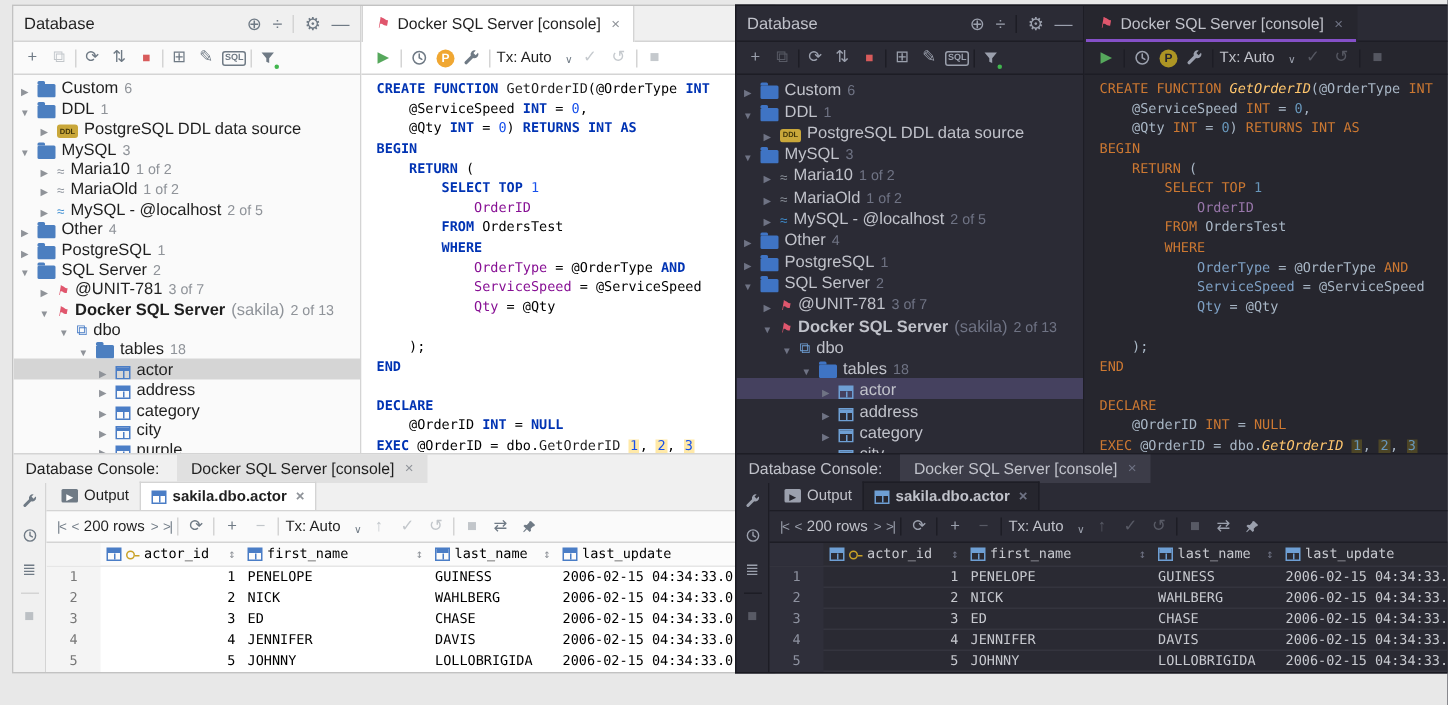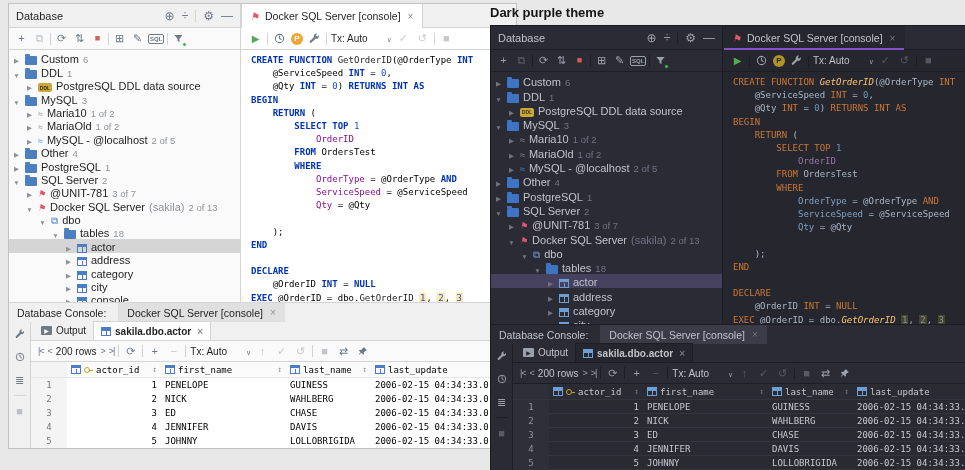--- a/index.html
+++ b/index.html
@@ -35,32 +35,32 @@
 .run-toolbar{flex:1;display:flex;align-items:center;gap:4px;background:var(--bg2);border-bottom:1px solid var(--bd);padding:0 7px}
 .tbtn{min-width:15px;height:16px;display:inline-flex;align-items:center;justify-content:center;color:var(--icon);font-size:11px;line-height:1}
 .tbtn svg{display:block}
 .tbtn.dim{opacity:.4}
 .tbtn.red{color:#d85b5b;font-size:9px}
 .tbtn.green{color:#56a85c;font-size:10px}
 .sqlbox{font-size:6px;border:1px solid var(--icon);border-radius:2px;padding:0 1px;color:var(--icon);font-weight:bold;line-height:8px}
 .funnel{position:relative}
 .funnel .dot{position:absolute;right:-1px;bottom:0;width:5px;height:5px;border-radius:50%;background:#41b64e;border:1px solid var(--bg)}
 .pbadge{width:12px;height:12px;border-radius:50%;background:var(--pb);color:var(--pbt);font-size:8px;font-weight:bold;display:inline-flex;align-items:center;justify-content:center;flex:none}
-.tx{font-size:10px;color:var(--fg);display:inline-flex;gap:19px;align-items:flex-end;white-space:nowrap}
+.tx{font-size:10px;color:var(--fg);display:inline-flex;gap:9px;align-items:flex-end;white-space:nowrap}
 .tx .chev{font-size:7px;color:var(--icon)}
 
 .r-mid{flex:1;display:flex;min-height:0}
 .tree{width:232px;flex:none;background:var(--bg);border-right:1px solid var(--bd);overflow:hidden;padding-top:2px}
 .trow{display:flex;align-items:flex-end;gap:4px;height:13.4px;white-space:nowrap;overflow:hidden}
 .panel.dark .trow{height:14.3px}
 .trow.sel{background:var(--sel)}
 .tarrow{width:9px;flex:none;text-align:center;font-size:6.5px;color:var(--dim)}
 .cnt{color:var(--dim);font-size:9.5px}
 .sub{color:var(--dim)}
-.b{font-weight:normal}
+.b{font-weight:bold}
 .ic{flex:none;display:inline-block}
 .ic-folder{width:12px;height:9px;background:var(--folder);border-radius:1px;position:relative;margin-top:1px}
 .ic-folder::before{content:"";position:absolute;top:-2px;left:0;width:5px;height:2px;background:var(--folder);border-radius:1px 1px 0 0}
 .minitab{width:10px;height:9px;flex:none;border:1px solid var(--tblc);background:linear-gradient(var(--tblc) 0 2.5px,transparent 2.5px);position:relative}
 .minitab::after{content:"";position:absolute;left:3.5px;top:2.5px;bottom:0;width:1px;background:var(--tblc)}
 .ic-schema{color:var(--tblc);font-size:10px;line-height:1}
 .ic-ddl{width:14px;height:9px;background:#c9a73a;border-radius:2px;color:#40350a;font-size:5px;font-weight:bold;display:inline-flex;align-items:center;justify-content:center}
 .ic-maria{color:#8d939c;font-size:9px;line-height:1}
 .ic-mysql{color:#3f8fd2;font-size:9px;line-height:1}
 .ic-mssql{color:#e0566d;font-size:9px;line-height:1;transform:rotate(10deg)}
@@ -279,21 +279,21 @@
               <span>category</span>
             </div>
             <div class="trow" style="padding-left: 55px;">
               <span class="tarrow">▶</span>
               <span class="minitab"></span>
               <span>city</span>
             </div>
             <div class="trow" style="padding-left: 55px;">
               <span class="tarrow">▶</span>
               <span class="minitab"></span>
-              <span>console</span>
+              <span>purple</span>
             </div>
           </div>
       <div class="editor"><div class="cl"><span class="tk tk-kw">CREATE FUNCTION </span><span class="tk tk-fn">GetOrderID</span><span class="tk tk-pl">(@OrderType </span><span class="tk tk-kw">INT</span></div><div class="cl"><span class="tk tk-pl">    @ServiceSpeed </span><span class="tk tk-kw">INT</span><span class="tk tk-pl"> = </span><span class="tk tk-num">0</span><span class="tk tk-pl">,</span></div><div class="cl"><span class="tk tk-pl">    @Qty </span><span class="tk tk-kw">INT</span><span class="tk tk-pl"> = </span><span class="tk tk-num">0</span><span class="tk tk-pl">) </span><span class="tk tk-kw">RETURNS INT AS</span></div><div class="cl"><span class="tk tk-kw">BEGIN</span></div><div class="cl"><span class="tk tk-kw">    RETURN</span><span class="tk tk-pl"> (</span></div><div class="cl"><span class="tk tk-kw">        SELECT TOP </span><span class="tk tk-num">1</span></div><div class="cl"><span class="tk tk-col2">            OrderID</span></div><div class="cl"><span class="tk tk-kw">        FROM</span><span class="tk tk-pl"> OrdersTest</span></div><div class="cl"><span class="tk tk-kw">        WHERE</span></div><div class="cl"><span class="tk tk-col">            OrderType</span><span class="tk tk-pl"> = @OrderType </span><span class="tk tk-kw">AND</span></div><div class="cl"><span class="tk tk-col">            ServiceSpeed</span><span class="tk tk-pl"> = @ServiceSpeed </span></div><div class="cl"><span class="tk tk-col">            Qty</span><span class="tk tk-pl"> = @Qty</span></div><div class="cl">&nbsp;</div><div class="cl"><span class="tk tk-pl">    );</span></div><div class="cl"><span class="tk tk-kw">END</span></div><div class="cl">&nbsp;</div><div class="cl"><span class="tk tk-kw">DECLARE</span></div><div class="cl"><span class="tk tk-pl">    @OrderID </span><span class="tk tk-kw">INT</span><span class="tk tk-pl"> = </span><span class="tk tk-kw">NULL</span></div><div class="cl"><span class="tk tk-kw">EXEC</span><span class="tk tk-pl"> @OrderID = dbo.</span><span class="tk tk-fn">GetOrderID</span><span class="tk tk-pl"> </span><span class="tk tk-hnum">1</span><span class="tk tk-pl">, </span><span class="tk tk-hnum">2</span><span class="tk tk-pl">, </span><span class="tk tk-hnum">3</span></div></div>
     </div>
 
     <div class="console">
       <div class="chead">
         <span class="clabel">Database Console:</span>
         <div class="ctab">
           <span>Docker SQL Server [console]</span>
@@ -418,21 +418,20 @@
                 </div>
               </div>
         </div>
       </div>
     </div>
 
   </div>
 </section>
 
 <section class="panel dark">
-  <h2 class="panel-title">Dark purple theme</h2>
   <div class="ide">
 
     <div class="r-top">
       <div class="db-head">
         <span class="ttl">Database</span>
         <span class="hicon">⊕</span>
         <span class="hicon">÷</span>
         <span class="vsep"></span>
         <span class="hicon">⚙</span>
         <span class="hicon">—</span>

